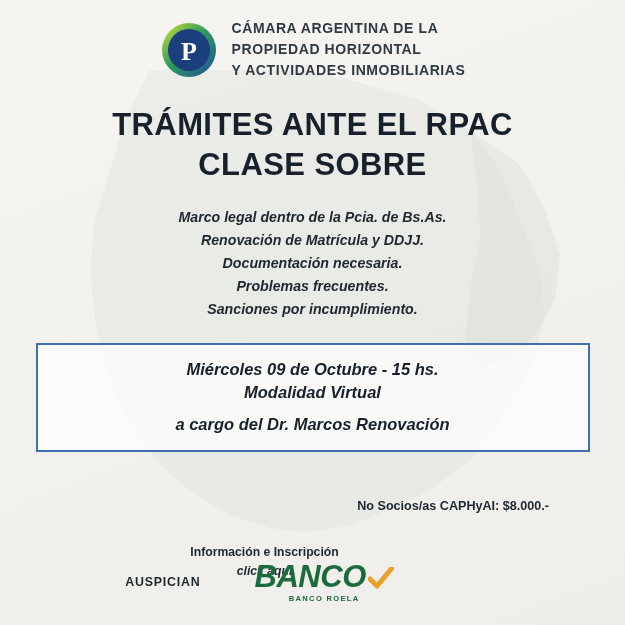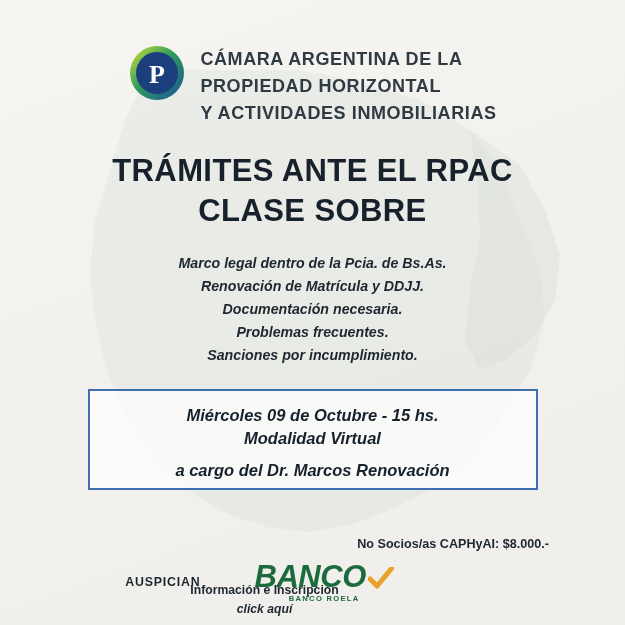--- a/index.html
+++ b/index.html
@@ -48,27 +48,26 @@
     padding-top: 18px;
   }
   .logo {
     width: 58px;
     height: 58px;
     flex: 0 0 auto;
     position: relative;
   }
   .logo svg { display: block; }
   .org-name {
-    font-size: 18px;
+    font-size: 14px;
     font-weight: bold;
     letter-spacing: 0.6px;
     color: #2f3a42;
     line-height: 1.5;
     text-transform: uppercase;
-    margin-top: 28px;
   }
   .org-name div { white-space: nowrap; }
 
   
   .title-block {
     margin-top: 24px;
     text-align: center;
     color: #16212b;
   }
   .title-line {
@@ -84,25 +83,25 @@
     color: #1d2730;
     font-style: italic;
     font-weight: bold;
     font-size: 14.2px;
     line-height: 1.62;
   }
 
   
   .box {
     margin: 22px auto 0 auto;
-    width: 450px;
+    width: 554px;
     box-sizing: border-box;
     border: 2px solid #3f6fae;
     background: rgba(255,255,255,0.72);
-    padding: 13px 10px 8px 10px;
+    padding: 13px 10px 16px 10px;
     text-align: center;
   }
   .box-date {
     font-size: 16.5px;
     font-weight: bold;
     font-style: italic;
     color: #16212b;
     line-height: 1.38;
   }
   .box-speaker {

